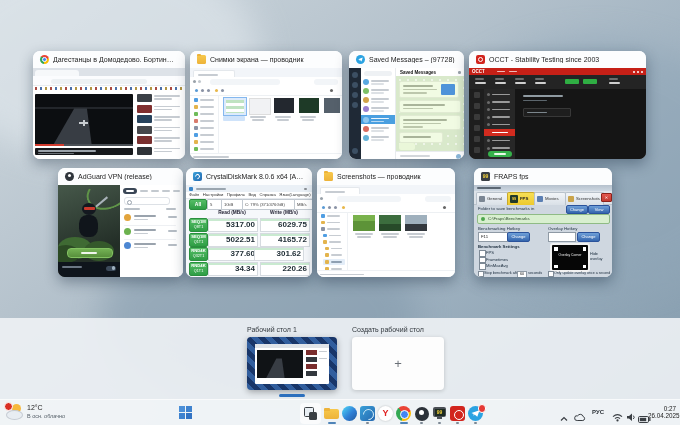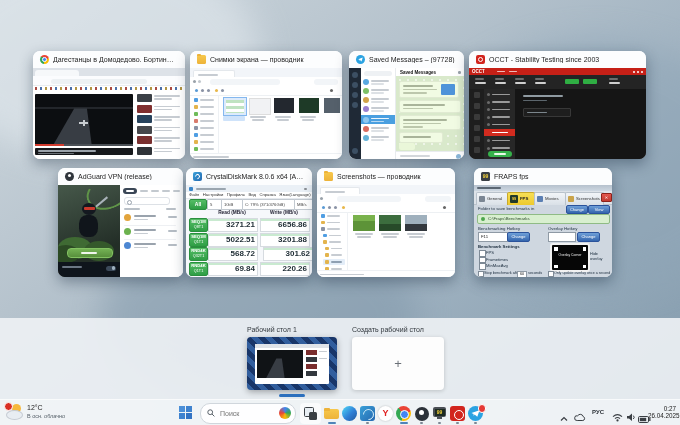--- a/index.html
+++ b/index.html
@@ -371,42 +371,42 @@
       <div class="dd" style="left:35px;top:14px;width:19px">1GiB</div>
       <div class="dd" style="left:56px;top:14px;width:50px">C: 79% (371/476GiB)</div>
       <div class="dd" style="left:108px;top:14px;width:14px">MB/s</div>
       <div class="abs" style="left:22px;top:25px;width:48px;height:7px;font-size:4.8px;font-weight:bold;color:#223;text-align:center">Read (MB/s)</div>
       <div class="abs" style="left:74px;top:25px;width:48px;height:7px;font-size:4.8px;font-weight:bold;color:#223;text-align:center">Write (MB/s)</div>
 
       <div class="gbtn" style="left:3px;top:33px;width:17px;height:12px">
           <div style="font-size:4.2px;font-weight:bold;line-height:6px">SEQ1M</div>
           <div style="font-size:3.8px;line-height:4px">Q8T1</div>
         </div>
-      <div class="cell" style="left:22px;top:33px;width:46px;height:12px">3271.21</div>
-      <div class="cell" style="left:74px;top:33px;width:46px;height:12px">6656.86</div>
+      <div class="cell" style="left:22px;top:33px;width:46px;height:12px">5317.00</div>
+      <div class="cell" style="left:74px;top:33px;width:46px;height:12px">6029.75</div>
 
       <div class="gbtn" style="left:3px;top:47.5px;width:17px;height:12px">
           <div style="font-size:4.2px;font-weight:bold;line-height:6px">SEQ1M</div>
           <div style="font-size:3.8px;line-height:4px">Q1T1</div>
         </div>
       <div class="cell" style="left:22px;top:47.5px;width:46px;height:12px">5022.51</div>
-      <div class="cell" style="left:74px;top:47.5px;width:46px;height:12px">3201.88</div>
+      <div class="cell" style="left:74px;top:47.5px;width:46px;height:12px">4165.72</div>
 
       <div class="gbtn" style="left:3px;top:62px;width:17px;height:12px">
           <div style="font-size:4.2px;font-weight:bold;line-height:6px">RND4K</div>
           <div style="font-size:3.8px;line-height:4px">Q32T1</div>
         </div>
-      <div class="cell" style="left:22px;top:62px;width:46px;height:12px">568.72</div>
-      <div class="cell" style="left:77px;top:62px;width:46px;height:12px">301.62</div>
+      <div class="cell" style="left:22px;top:62px;width:46px;height:12px">377.60</div>
+      <div class="cell" style="left:68px;top:62px;width:46px;height:12px">301.62</div>
 
       <div class="gbtn" style="left:3px;top:76.5px;width:17px;height:12px">
           <div style="font-size:4.2px;font-weight:bold;line-height:6px">RND4K</div>
           <div style="font-size:3.8px;line-height:4px">Q1T1</div>
         </div>
-      <div class="cell" style="left:22px;top:76.5px;width:46px;height:12px">69.84</div>
+      <div class="cell" style="left:22px;top:76.5px;width:46px;height:12px">34.34</div>
       <div class="cell" style="left:74px;top:76.5px;width:46px;height:12px">220.26</div>
     </div>
   </div>
 
   <div class="card" style="left:317px;top:168px;width:138px;height:109px">
     <div class="cardtitle">
       <span class="ti i-folder"></span>
       <span class="tt">Screenshots — проводник</span>
     </div>
     <div class="body">
@@ -561,28 +561,20 @@
       <div class="abs" style="left:23px;top:11px;font-size:5.5px;color:#555f68">В осн. облачно</div>
     </div>
 
     <div class="abs" style="left:179px;top:6px;width:14px;height:14px;display:grid;grid-template:6px 6px / 6px 6px;gap:1.3px">
       <div style="background:#4b8fd8"></div>
         <div style="background:#3e82cf"></div>
       <div style="background:#3e82cf"></div>
         <div style="background:#3273c4"></div>
     </div>
 
-    <div class="abs" style="left:200px;top:3px;width:94px;height:19px;background:rgba(255,255,255,.92);border:1px solid #d0d6dc;border-radius:10px">
-      <svg class="abs" style="left:6px;top:5px" width="8" height="8">
-          <circle cx="3.2" cy="3.2" r="2.4" stroke="#5b636b" fill="none"></circle>
-          <path d="M5 5 L7.4 7.4" stroke="#5b636b"></path>
-        </svg>
-      <input readonly="" style="position: absolute; left: 17px; top: 2px; width: 55px; height: 13px; border: none; outline: none; background: transparent; font-size: 7px; color: rgb(85, 85, 85); font-family: &quot;Liberation Sans&quot;, sans-serif;" placeholder="Поиск">
-      <div class="dot" style="left:78px;top:3px;width:12px;height:12px;background:conic-gradient(#4285f4,#34a853,#fbbc05,#ea4335,#4285f4)"></div>
-    </div>
 
     <div class="abs" style="left:300px;top:2.5px;width:21px;height:21px;background:rgba(255,255,255,.65);border-radius:4px">
       <div class="abs" style="left:4px;top:4px;width:8px;height:8px;border:1.3px solid #3a3f44;border-radius:1.5px;background:#e8eef3"></div>
       <div class="abs" style="left:9px;top:9px;width:8px;height:8px;background:#3a3f44;border-radius:1.5px"></div>
     </div>
 
     <div class="tbic" style="left:324px">
       <div class="abs" style="left:0;top:3px;width:15px;height:10px;background:linear-gradient(#f7c84c,#edb33a);border-radius:2px"></div>
       <div class="abs" style="left:0;top:1.5px;width:6px;height:3px;background:#edb33a;border-radius:1px 1px 0 0"></div>
     </div>

